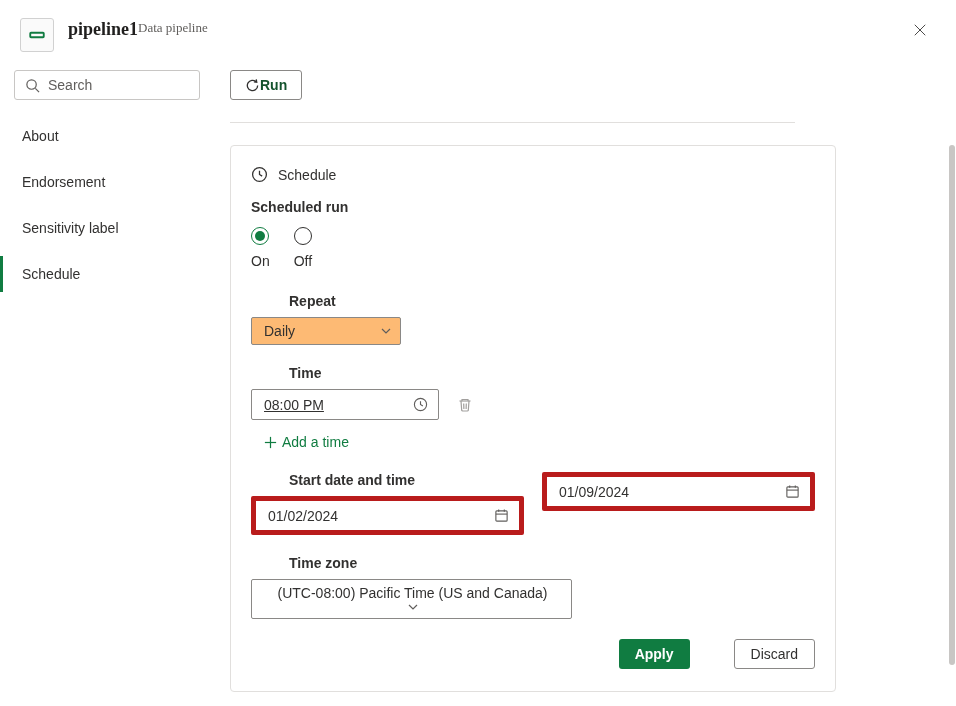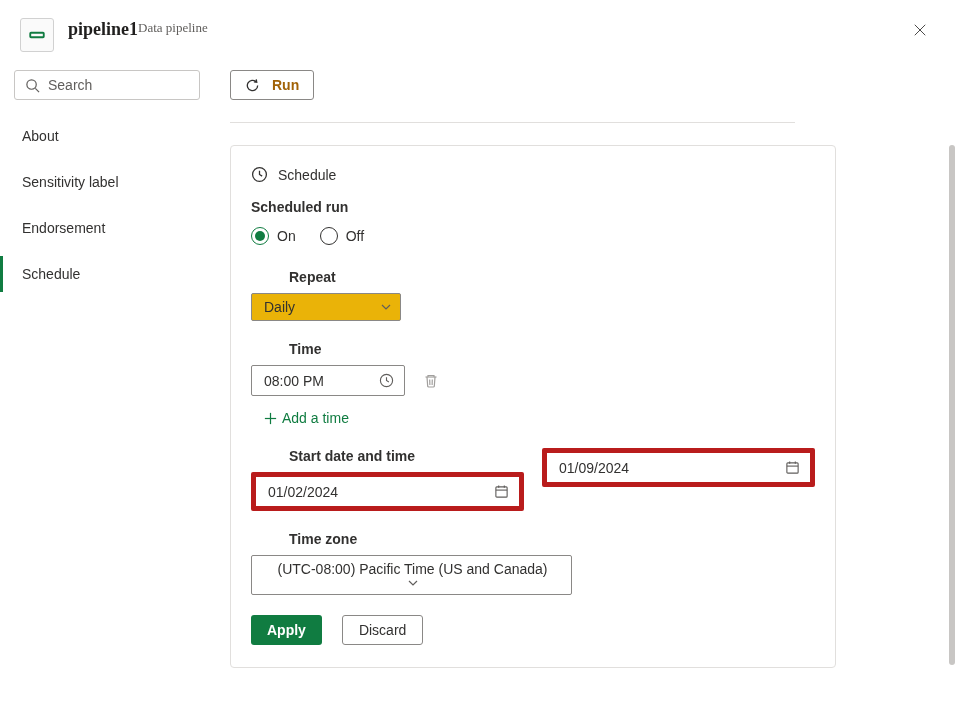--- a/index.html
+++ b/index.html
@@ -94,23 +94,23 @@
     }
     .run-btn {
       border: 1px solid #8a8886;
       background: #ffffff;
       border-radius: 3px;
       padding: 6px 14px;
       font-size: 14px;
       font-weight: 600;
       display: inline-flex;
       align-items: center;
-      gap: 12px;
-      cursor: pointer;
-      color: #a16207;
+      gap: 0;
+      cursor: pointer;
+      color: #14532d;
     }
     .run-btn svg { width: 15px; height: 15px; }
     .divider {
       height: 1px;
       background: #e1dfdd;
       margin-top: 22px;
       margin-bottom: 0;
       width: 565px;
     }
     .card {
@@ -123,52 +123,53 @@
     .card-header {
       display: flex;
       align-items: center;
       gap: 10px;
       margin-bottom: 16px;
     }
     .card-header svg { width: 17px; height: 17px; }
     .card-header-text { font-size: 14px; color: #323130; }
     .section-label { font-size: 14px; font-weight: 700; margin-bottom: 12px; }
     .radio-row { display: flex; gap: 24px; margin-bottom: 24px; }
-    .radio-opt { display: flex; align-items: center; gap: 8px; cursor: pointer; }
+    .radio-opt { display: flex; align-items: center; gap: 8px; cursor: pointer; flex-direction: column; }
     .radio {
       width: 18px; height: 18px; border-radius: 50%;
       border: 1px solid #323130;
       display: flex; align-items: center; justify-content: center;
     }
     .radio.checked { border-color: #107c41; }
     .radio.checked::after {
       content: ""; width: 10px; height: 10px; border-radius: 50%; background: #107c41;
     }
     .field-label { font-size: 14px; font-weight: 600; margin-bottom: 8px; padding-left: 38px; }
     .select-wrap, .input-wrap {
       border: 1px solid #8a8886;
       border-radius: 2px;
       display: flex;
       align-items: center;
       padding: 5px 8px 5px 12px;
       justify-content: space-between;
-      background: #eab308;
+      background: #fdba74;
     }
     .select-wrap { width: 150px; cursor: pointer; }
     .select-text { font-size: 14px; }
     .chev { width: 12px; height: 12px; color: #605e5c; }
     .time-row { display: flex; align-items: center; gap: 16px; margin-bottom: 14px; }
     .time-input-wrap {
       border: 1px solid #8a8886;
       border-radius: 2px;
       display: flex;
       align-items: center;
       padding: 5px 8px 5px 12px;
-      width: 154px;
+      width: 188px;
       justify-content: space-between;
+      text-decoration: underline;
     }
     .time-text { font-size: 14px; }
     .icon-btn { background: none; border: none; cursor: pointer; color: #605e5c; display: flex; align-items: center; padding: 2px; }
     .trash-btn { color: #a19f9d; }
     .add-time {
       display: flex; align-items: center; gap: 4px;
       color: #107c41; cursor: pointer; font-size: 14px;
       margin-bottom: 22px; padding-left: 12px;
     }
     .add-time svg { width: 15px; height: 15px; }
@@ -187,30 +188,31 @@
       border-radius: 2px;
       display: flex;
       align-items: center;
       padding: 5px 10px 5px 12px;
       width: 321px;
       justify-content: space-between;
       cursor: pointer;
       margin-bottom: 20px;
       flex-direction: column;
     }
-    .btn-row { display: flex; gap: 20px; }
+    .btn-row { display: flex; gap: 12px; justify-content: flex-end; }
     .btn-primary {
       background: #107c41; color: #ffffff; border: none;
       border-radius: 3px; padding: 7px 16px; font-size: 14px; font-weight: 600;
       cursor: pointer;
     }
     .btn-secondary {
       background: #ffffff; color: #323130; border: 1px solid #8a8886;
       border-radius: 3px; padding: 6px 16px; font-size: 14px; font-weight: 400;
       cursor: pointer;
+      margin-left: 32px;
     }
     .scrollbar-track {
       position: absolute; right: 0; top: 0; bottom: 0; width: 8px;
     }
     .scrollbar-thumb {
       position: absolute; right: 1px; top: 145px; width: 6px; height: 520px;
       background: #c8c6c4; border-radius: 3px;
     }
   </style>
 </head>
@@ -237,22 +239,22 @@
 <div class="body">
   <aside class="sidebar">
     <div class="search-wrap">
       <svg viewBox="0 0 16 16" fill="none" stroke="#605e5c" stroke-width="1.3">
         <circle cx="7" cy="7" r="5"></circle>
           <line x1="11" y1="11" x2="15" y2="15"></line>
       </svg>
       <input class="search-input" placeholder="Search" style="">
     </div>
     <div class="nav-item">About</div>
+    <div class="nav-item">Endorsement</div>
     <div class="nav-item">Sensitivity label</div>
-    <div class="nav-item">Endorsement</div>
     <div class="nav-item active">Schedule</div>
   </aside>
 
   <main class="main">
     <button class="run-btn">
       <svg viewBox="0 0 16 16" fill="none" stroke="#323130" stroke-width="1.4">
         <path d="M13.5 8a5.5 5.5 0 1 1-1.6-3.9"></path>
           <polyline points="12 1.5 12.5 4.5 9.5 4.2"></polyline>
       </svg>
       <span>Run</span>

